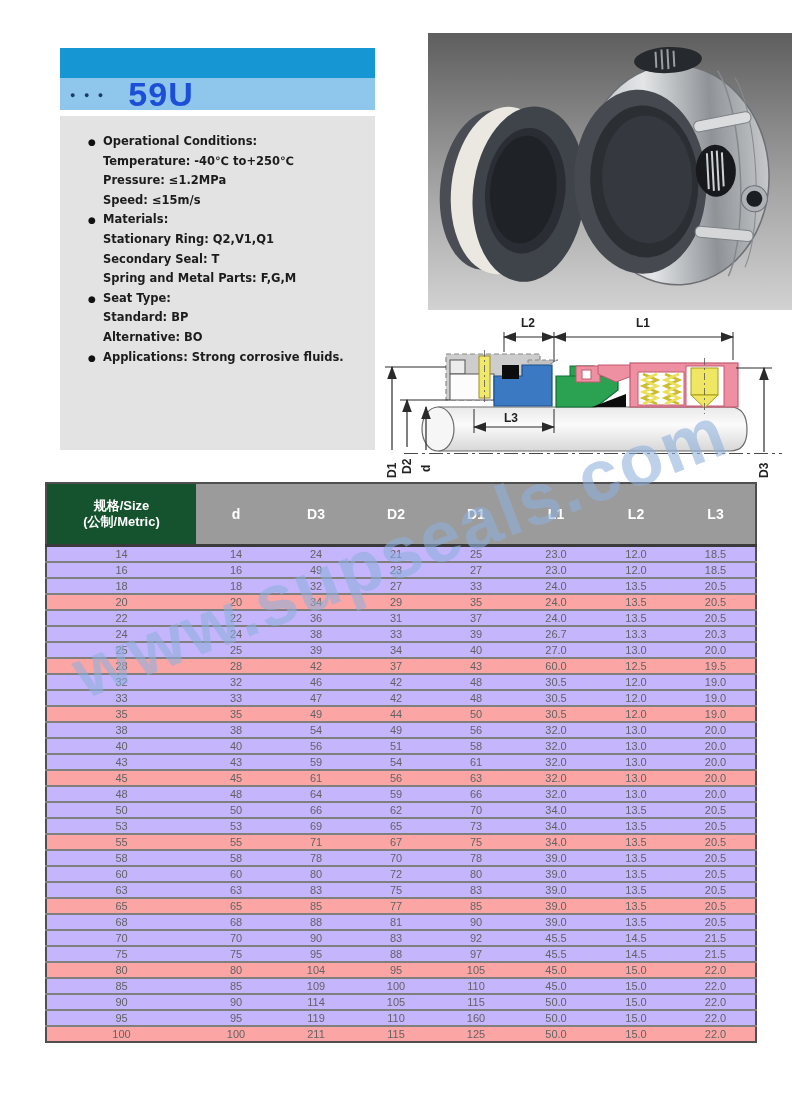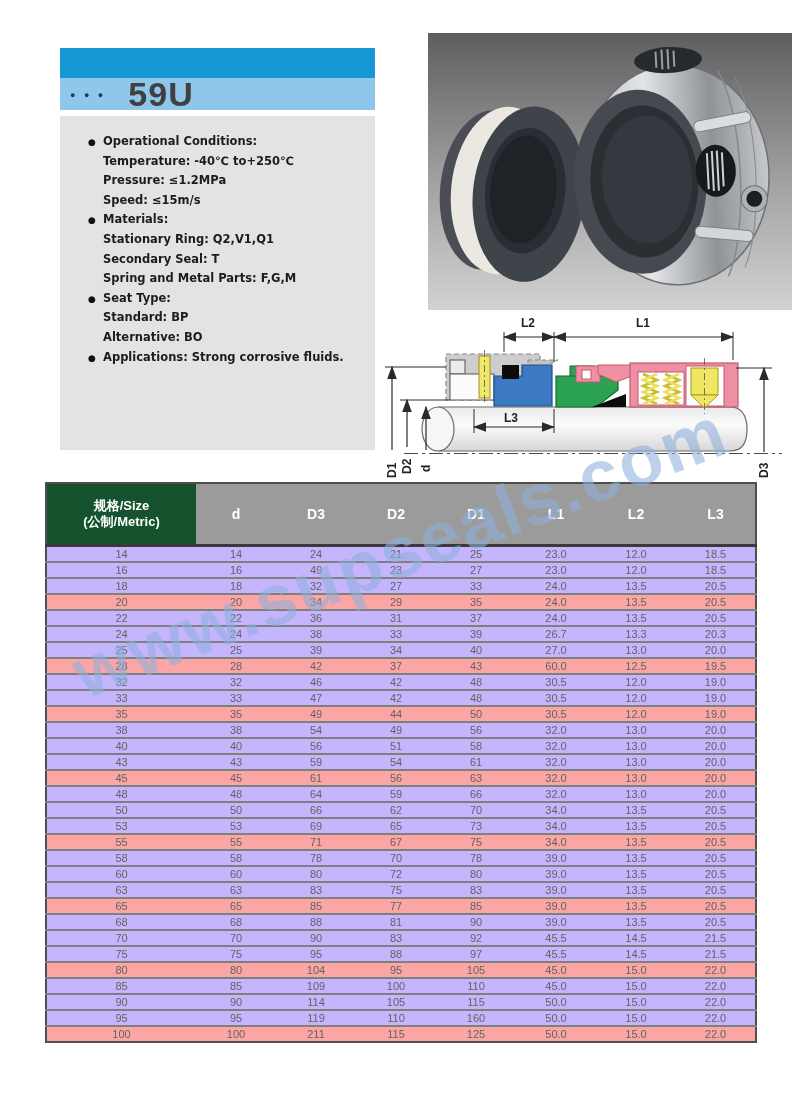--- a/index.html
+++ b/index.html
@@ -4,21 +4,21 @@
 <style>
   html,body{margin:0;padding:0;background:#ffffff;}
   .page{position:relative;width:799px;height:1097px;background:#ffffff;overflow:hidden;
         font-family:"Liberation Sans",sans-serif;}
 
   
   .info-panel{position:absolute;left:60px;top:48px;width:315px;}
   .band-dark{height:30px;}
   .band-light{height:32px;display:flex;align-items:center;}
   .dots{font-size:9px;letter-spacing:3px;margin-left:10px;transform:translateY(1px);}
-  .model{font-size:34px;font-weight:bold;color:#404040;margin-left:22px;letter-spacing:1px;}
+  .model{font-size:34px;font-weight:bold;color:#1d4ed8;margin-left:22px;letter-spacing:1px;}
   .spec-box{margin-top:6px;height:334px;box-sizing:border-box;padding:16px 10px 0 28px;}
   .spec-line{display:flex;line-height:19.6px;font-size:11.5px;font-weight:bold;color:#1c1c1c;
              font-family:"DejaVu Sans",sans-serif;}
   .spec-line .bullet{width:15px;flex:0 0 15px;font-size:9px;color:#111;transform:translateY(1px);}
   .spec-text{white-space:pre;}
 
   
   .photo{position:absolute;left:428px;top:33px;width:364px;height:277px;}
 
   

